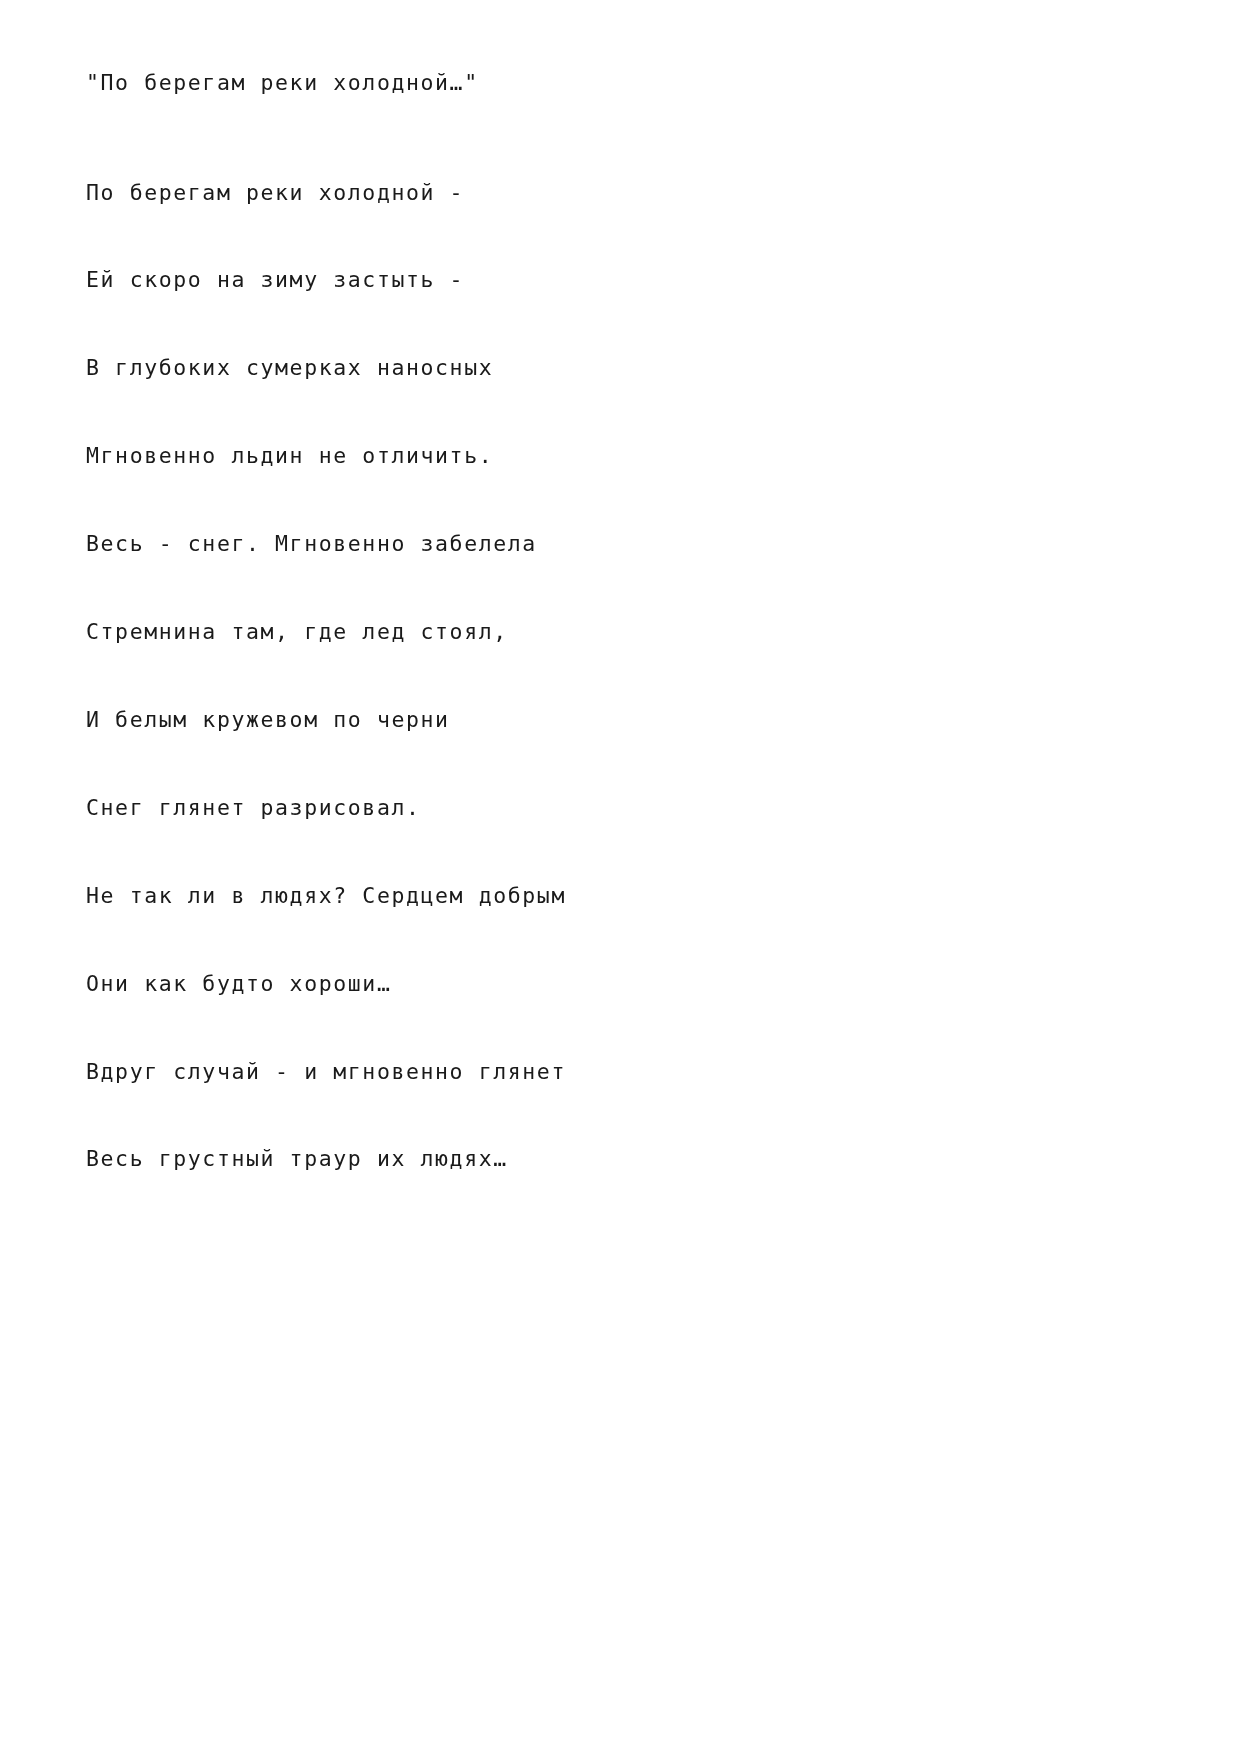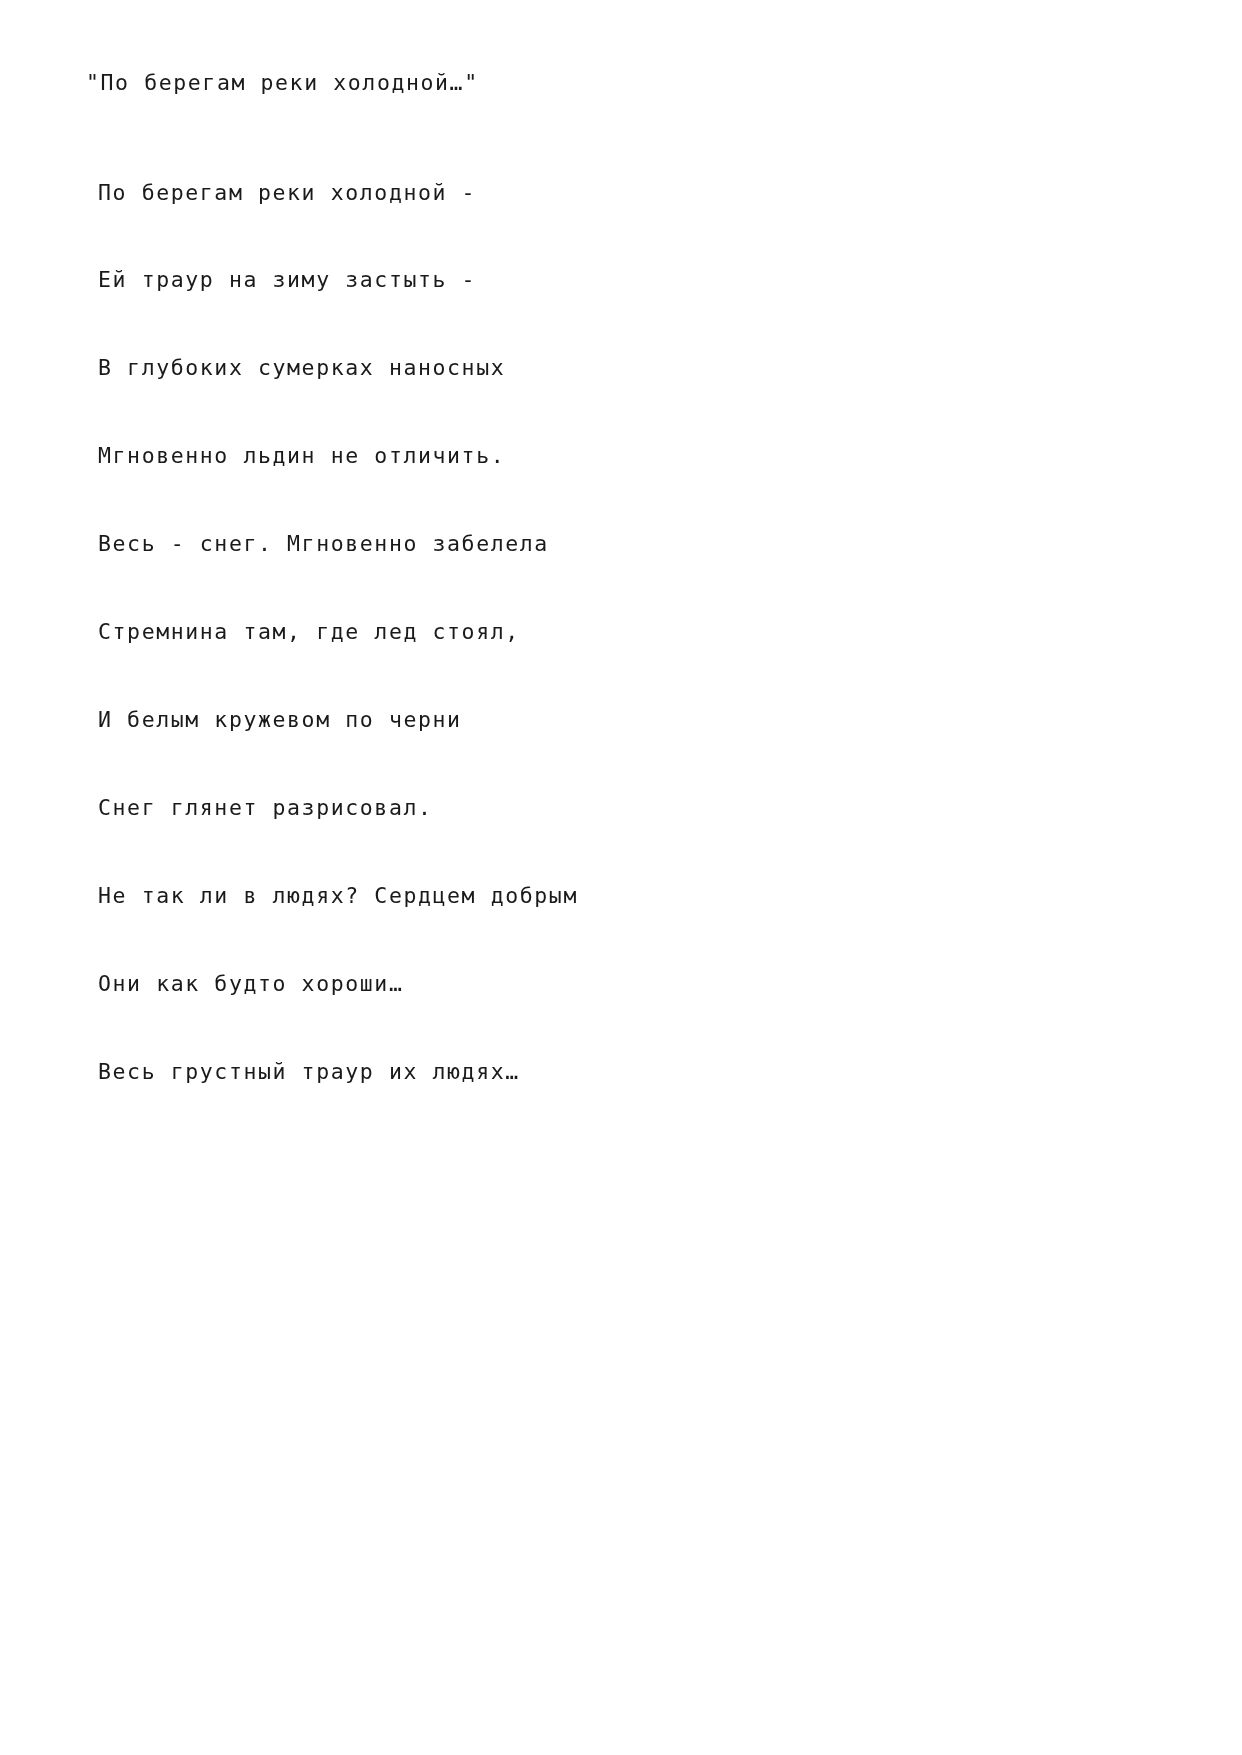--- a/index.html
+++ b/index.html
@@ -29,41 +29,42 @@
     white-space: pre;
     margin: 0 0 22px 0;
   }
   .poem-body {
     font-family: "DejaVu Sans Mono", "Liberation Mono", monospace;
     font-size: 21.5px;
     line-height: 29.3px;
     letter-spacing: 1.6px;
     color: #1a1a1a;
     white-space: pre;
-    margin: 12px;
+    margin: 0;
   }
   .poem-line {
     white-space: pre;
     display: block;
     min-height: 29.3px;
   }
 </style>
 </head>
 <body>
 
 <div class="page">
   <div class="content">
     <div class="poem-title">"По берегам реки холодной…"</div>
     <div class="poem-body">
       <span class="poem-line">По берегам реки холодной -</span>
-      <span class="poem-line">Ей траур на зиму застыть -</span>
+      <span class="poem-line">Ей скоро на зиму застыть -</span>
       <span class="poem-line">В глубоких сумерках наносных</span>
       <span class="poem-line">Мгновенно льдин не отличить.</span>
       <span class="poem-line">Весь - снег. Мгновенно забелела</span>
       <span class="poem-line">Стремнина там, где лед стоял,</span>
       <span class="poem-line">И белым кружевом по черни</span>
       <span class="poem-line">Снег глянет разрисовал.</span>
       <span class="poem-line">Не так ли в людях? Сердцем добрым</span>
       <span class="poem-line">Они как будто хороши…</span>
+      <span class="poem-line">Вдруг случай - и мгновенно глянет</span>
       <span class="poem-line">Весь грустный траур их людях…</span>
     </div>
   </div>
 </div>
 
 </body></html>

